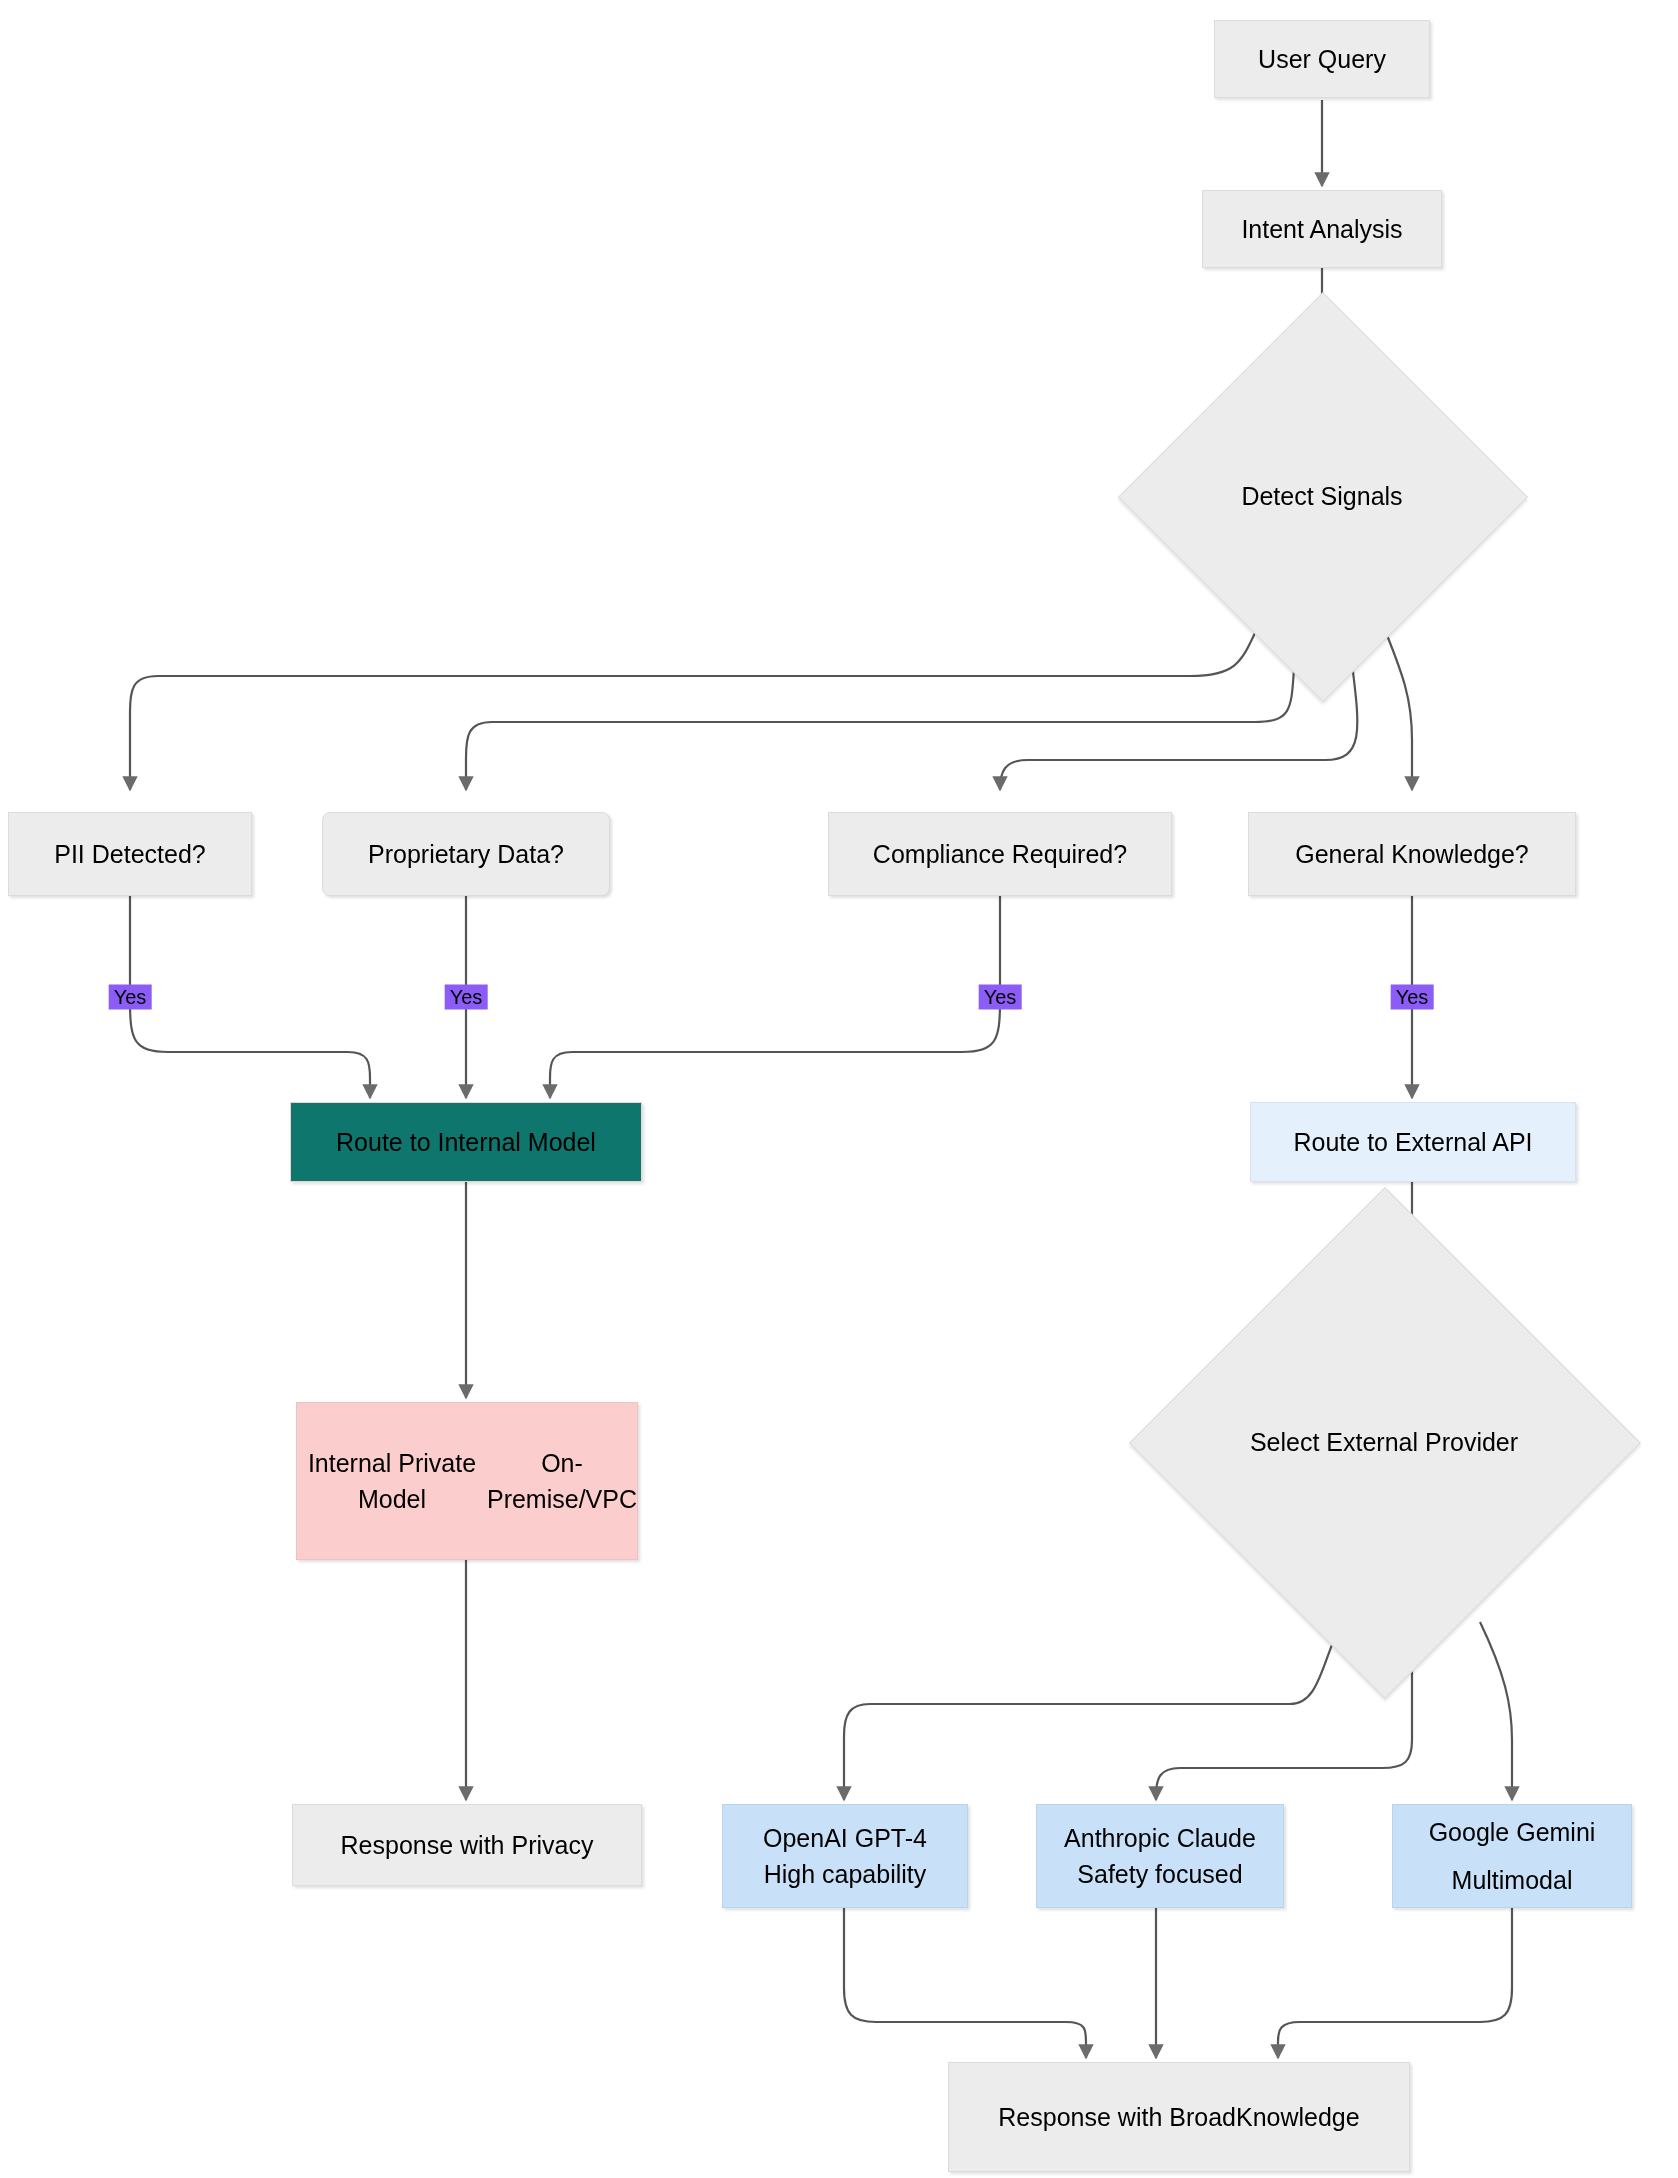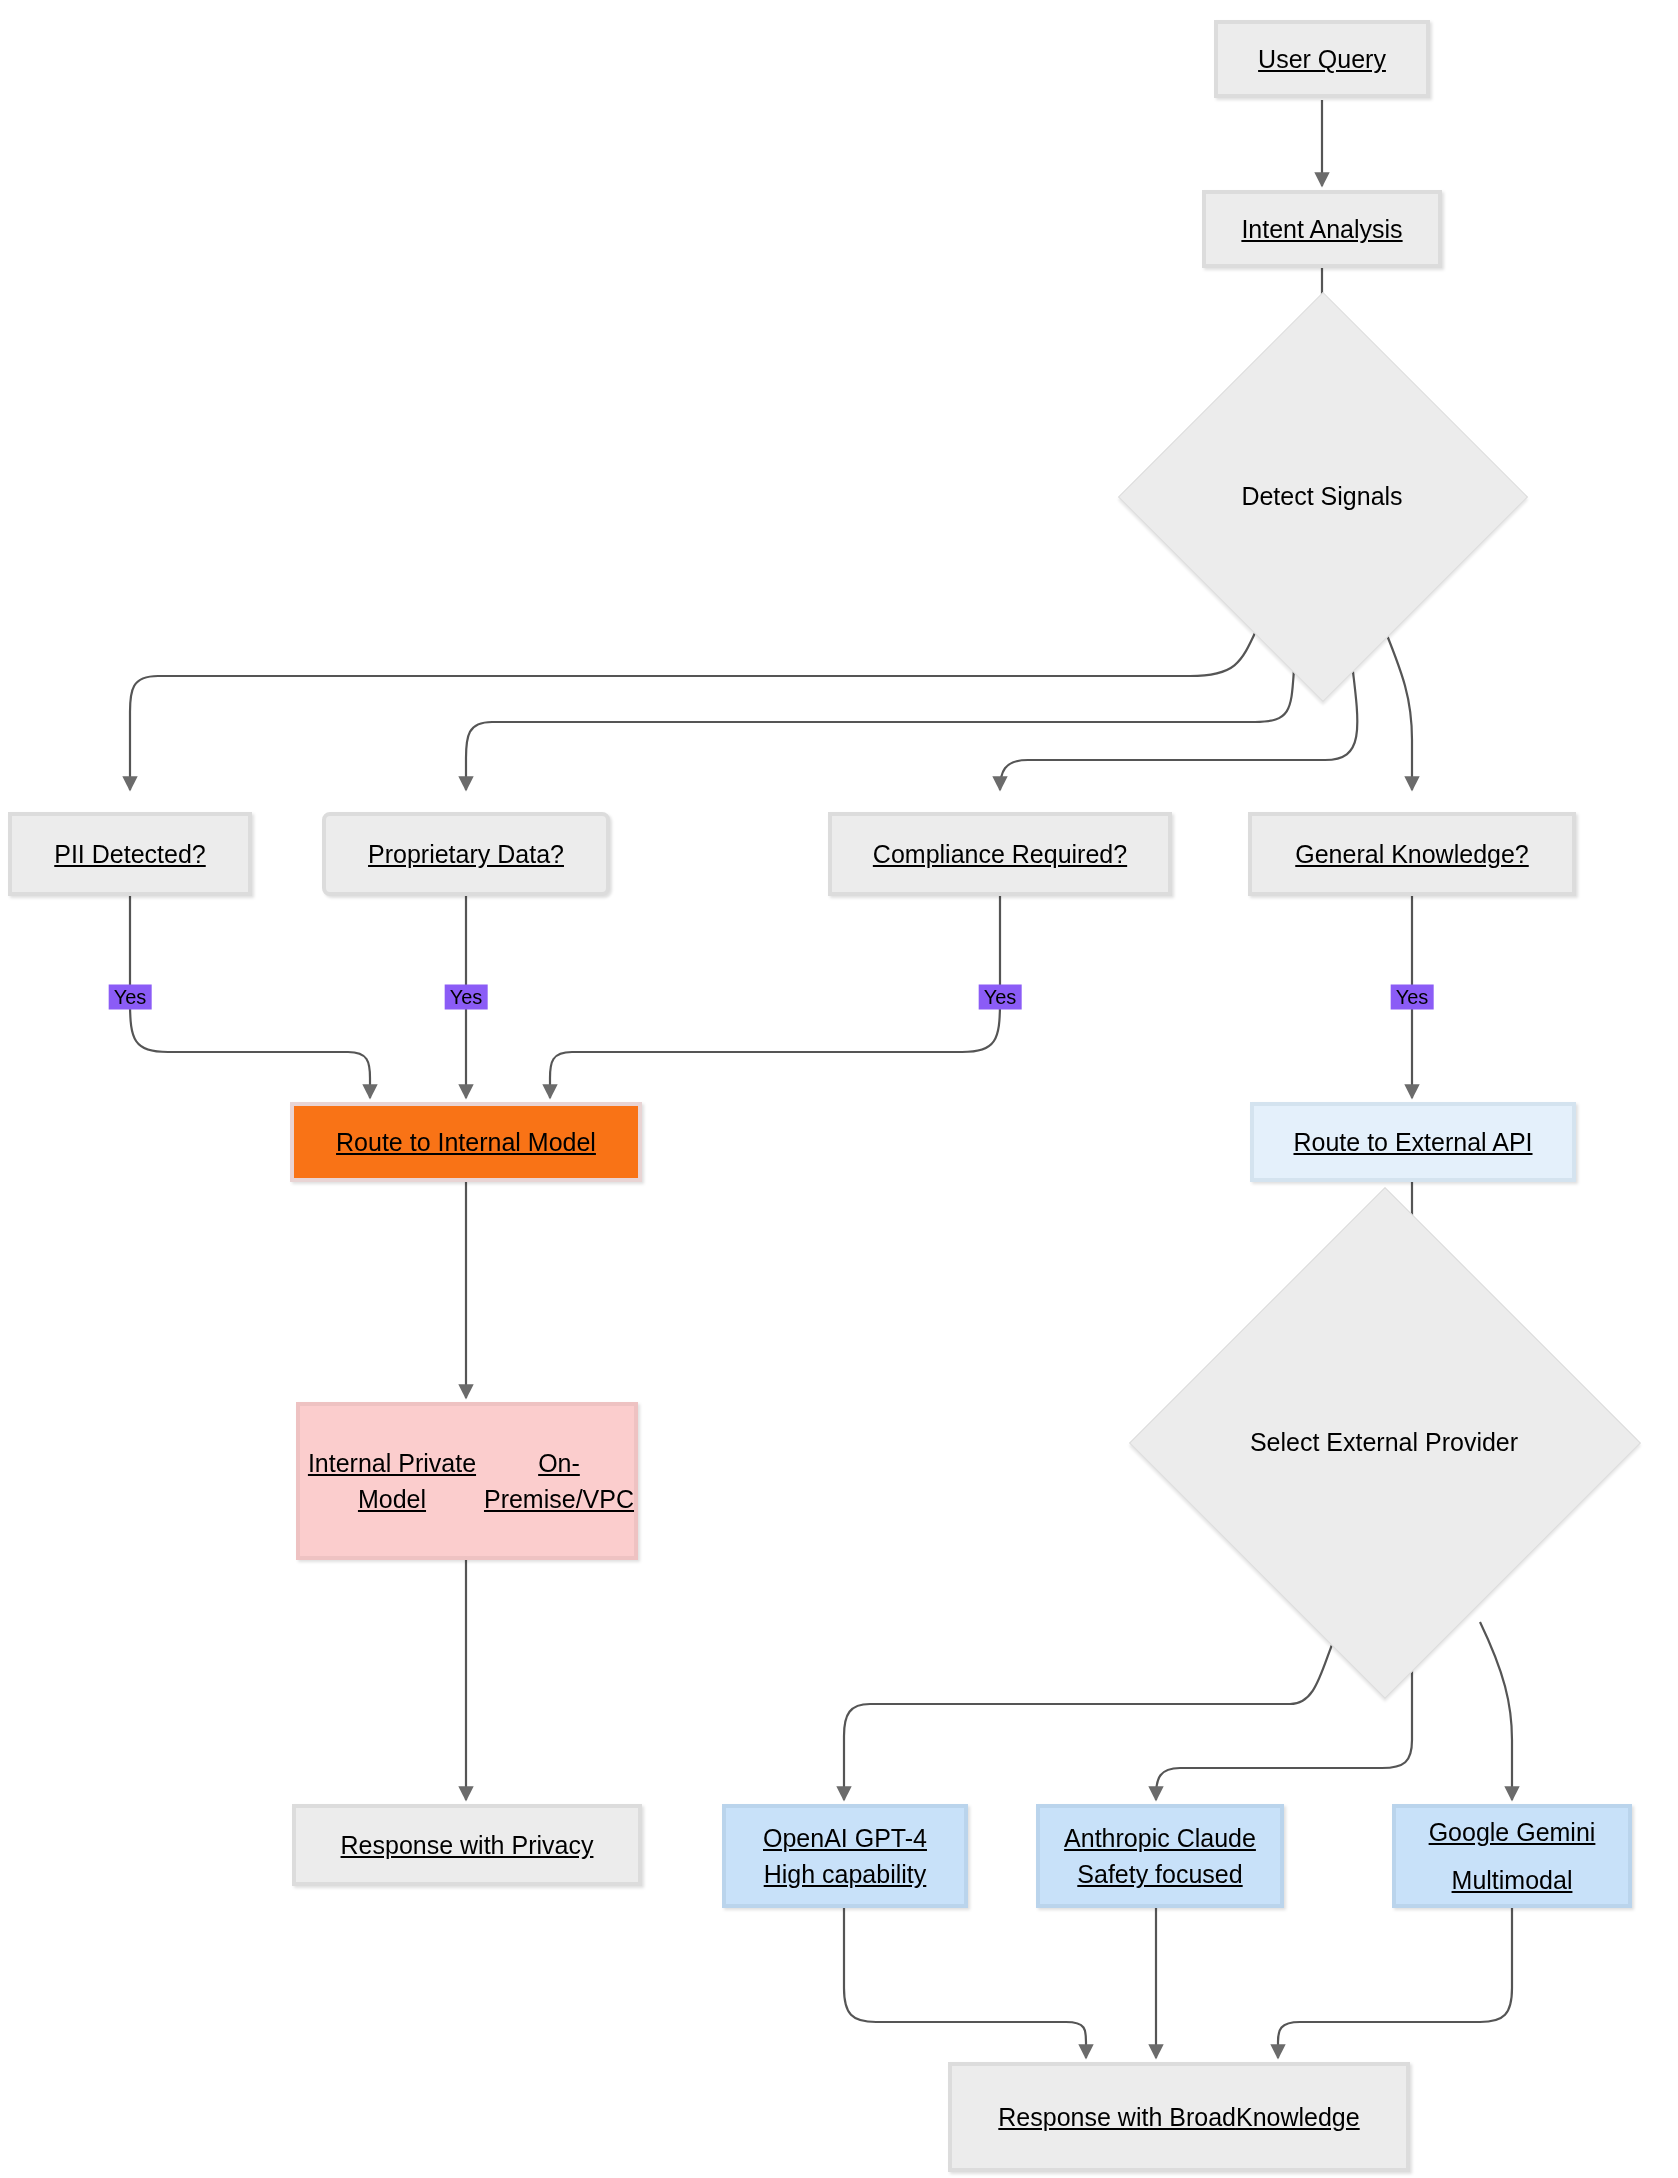--- a/index.html
+++ b/index.html
@@ -26,26 +26,25 @@
   .node {
     position: absolute;
     box-sizing: border-box;
     display: flex;
     align-items: center;
     justify-content: center;
     text-align: center;
     color: #000000;
     font-size: 25px;
     line-height: 1.45;
-    border: 4px solid #0f172a;
+    border: 1px solid #0f172a;
     box-shadow: 2px 2px 3px rgba(0,0,0,0.13);
-    text-decoration: underline;
   }
   .node.grey   { background: #ececec; border-color: #dcdcdc; }
-  .node.pinkL  { background: #f97316; border-color: #e9d4d4; }
+  .node.pinkL  { background: #0f766e; border-color: #e9d4d4; }
   .node.pinkD  { background: #fbcdcd; border-color: #eec2c2; }
   .node.blueL  { background: #e4f0fb; border-color: #d4e3ef; }
   .node.blueD  { background: #c8e1f9; border-color: #bad4ec; }
 
   .diamond {
     position: absolute;
     box-sizing: border-box;
   }
   .diamond .dshape {
     position: absolute;

